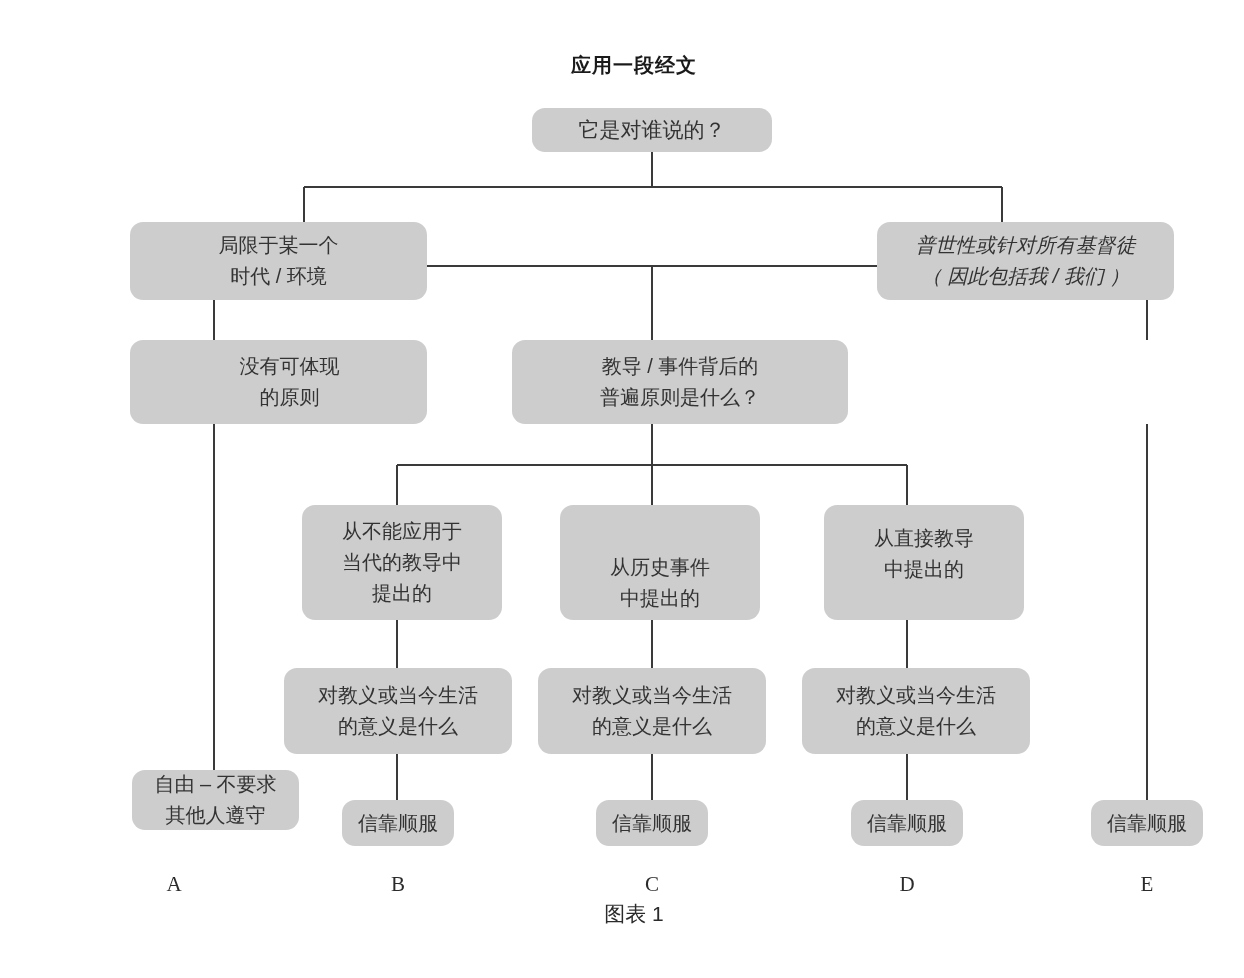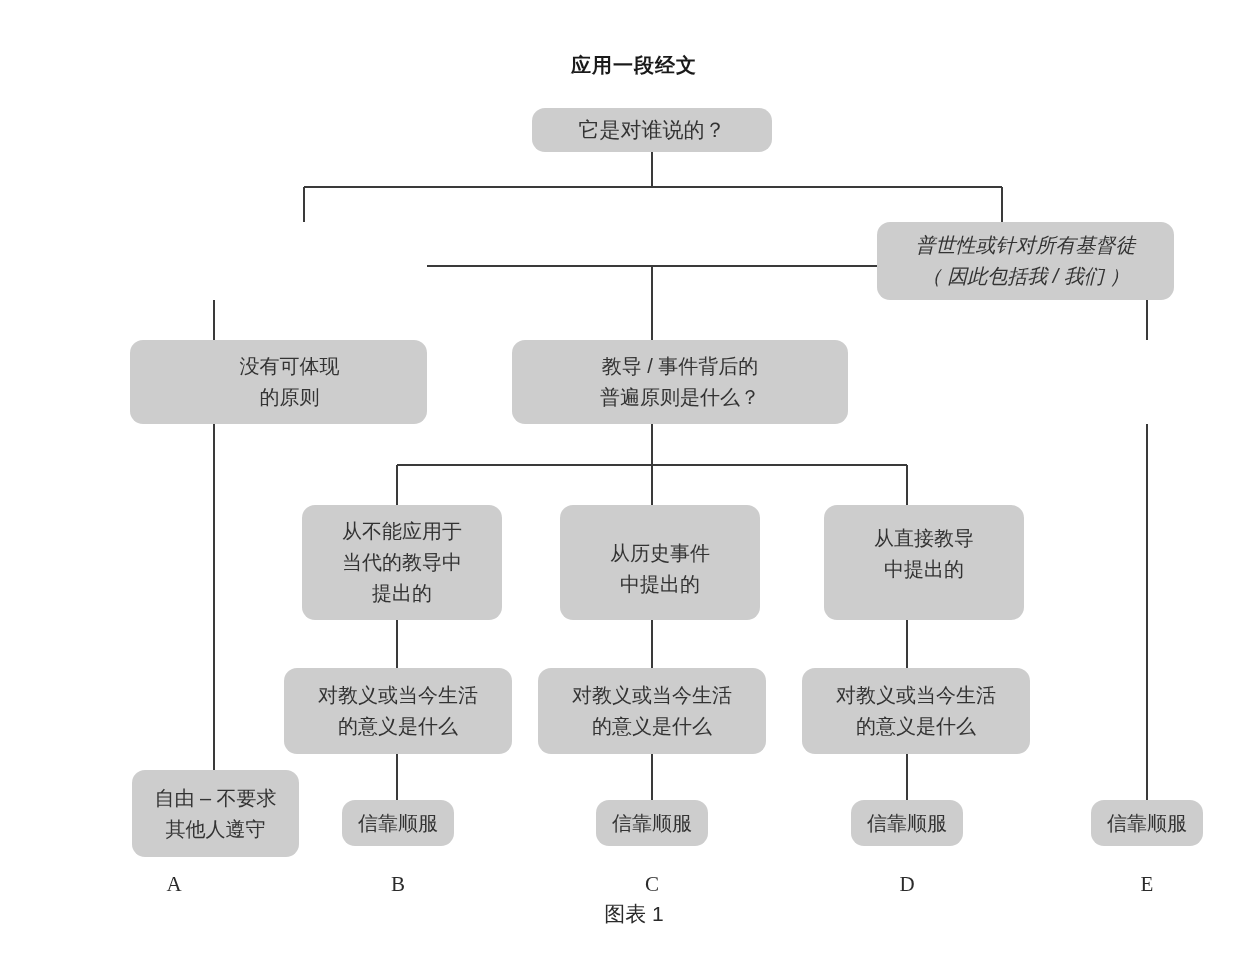--- a/index.html
+++ b/index.html
@@ -117,20 +117,24 @@
       <path d="M 202 424 L 202 770"></path>
 
       <path d="M 1135 424 L 1135 800"></path>
     </g>
   </svg>
 
   <div class="node root" style="left:520px; top:108px; width:240px; height:44px;">
     <span class="line">它是对谁说的？</span>
   </div>
 
+  <div class="node" style="left:118px; top:222px; width:297px; height:78px;">
+    <span class="line">局限于某一个</span>
+    <span class="line">时代 / 环境</span>
+  </div>
 
   <div class="node" style="left:865px; top:222px; width:297px; height:78px;font-style:italic;">
     <span class="line">普世性或针对所有基督徒</span>
     <span class="line">（ 因此包括我 / 我们 ）</span>
   </div>
 
   <div class="node" style="left:118px; top:340px; width:297px; height:84px;padding-left:32px;">
     <span class="line">没有可体现</span>
     <span class="line">的原则</span>
   </div>
@@ -140,21 +144,21 @@
     <span class="line">普遍原则是什么？</span>
   </div>
 
 
   <div class="node" style="left:290px; top:505px; width:200px; height:115px;">
     <span class="line">从不能应用于</span>
     <span class="line">当代的教导中</span>
     <span class="line">提出的</span>
   </div>
 
-  <div class="node" style="left:548px; top:505px; width:200px; height:115px; justify-content:center; padding-top:18px;">
+  <div class="node" style="left:548px; top:505px; width:200px; height:115px; justify-content:flex-end; padding-top:18px;">
     <span class="line">从历史事件</span>
     <span class="line">中提出的</span>
   </div>
 
   <div class="node" style="left:812px; top:505px; width:200px; height:115px; justify-content:flex-start; padding-top:18px;text-align:right;">
     <span class="line">从直接教导</span>
     <span class="line">中提出的</span>
   </div>
 
   <div class="node" style="left:272px; top:668px; width:228px; height:86px;">
@@ -165,21 +169,21 @@
   <div class="node" style="left:526px; top:668px; width:228px; height:86px;">
     <span class="line">对教义或当今生活</span>
     <span class="line">的意义是什么</span>
   </div>
 
   <div class="node" style="left:790px; top:668px; width:228px; height:86px;">
     <span class="line">对教义或当今生活</span>
     <span class="line">的意义是什么</span>
   </div>
 
-  <div class="node" style="left:120px; top:770px; width:167px; height:87px;">
+  <div class="node" style="left:120px; top:770px; width:167px; height:60px;">
     <span class="line">自由 – 不要求</span>
     <span class="line">其他人遵守</span>
   </div>
 
   <div class="node" style="left:330px; top:800px; width:112px; height:46px;">
     <span class="line">信靠顺服</span>
   </div>
 
   <div class="node" style="left:584px; top:800px; width:112px; height:46px;">
     <span class="line">信靠顺服</span>

